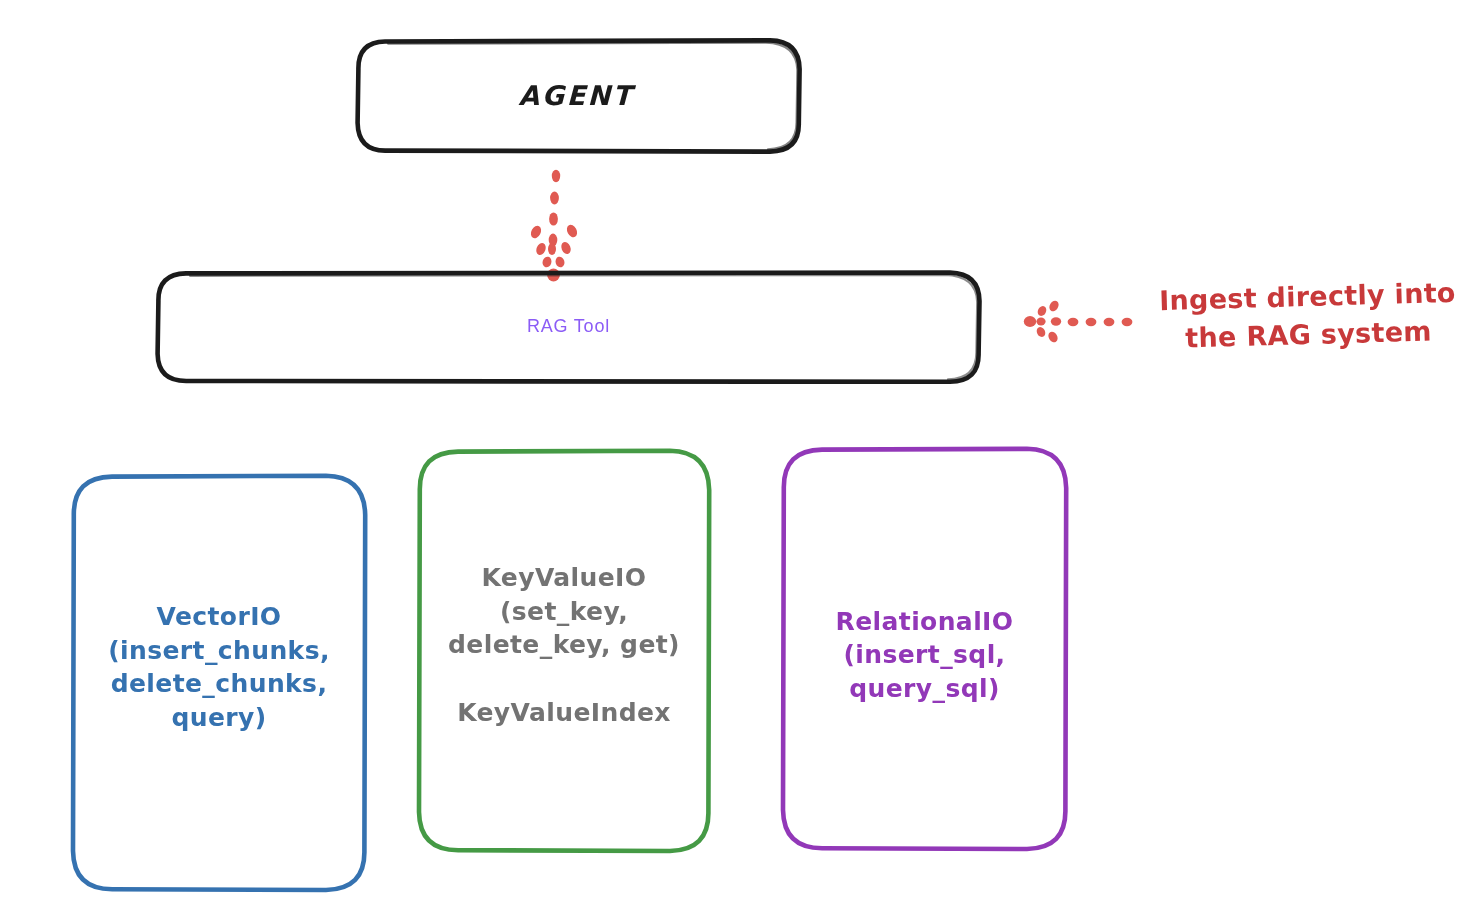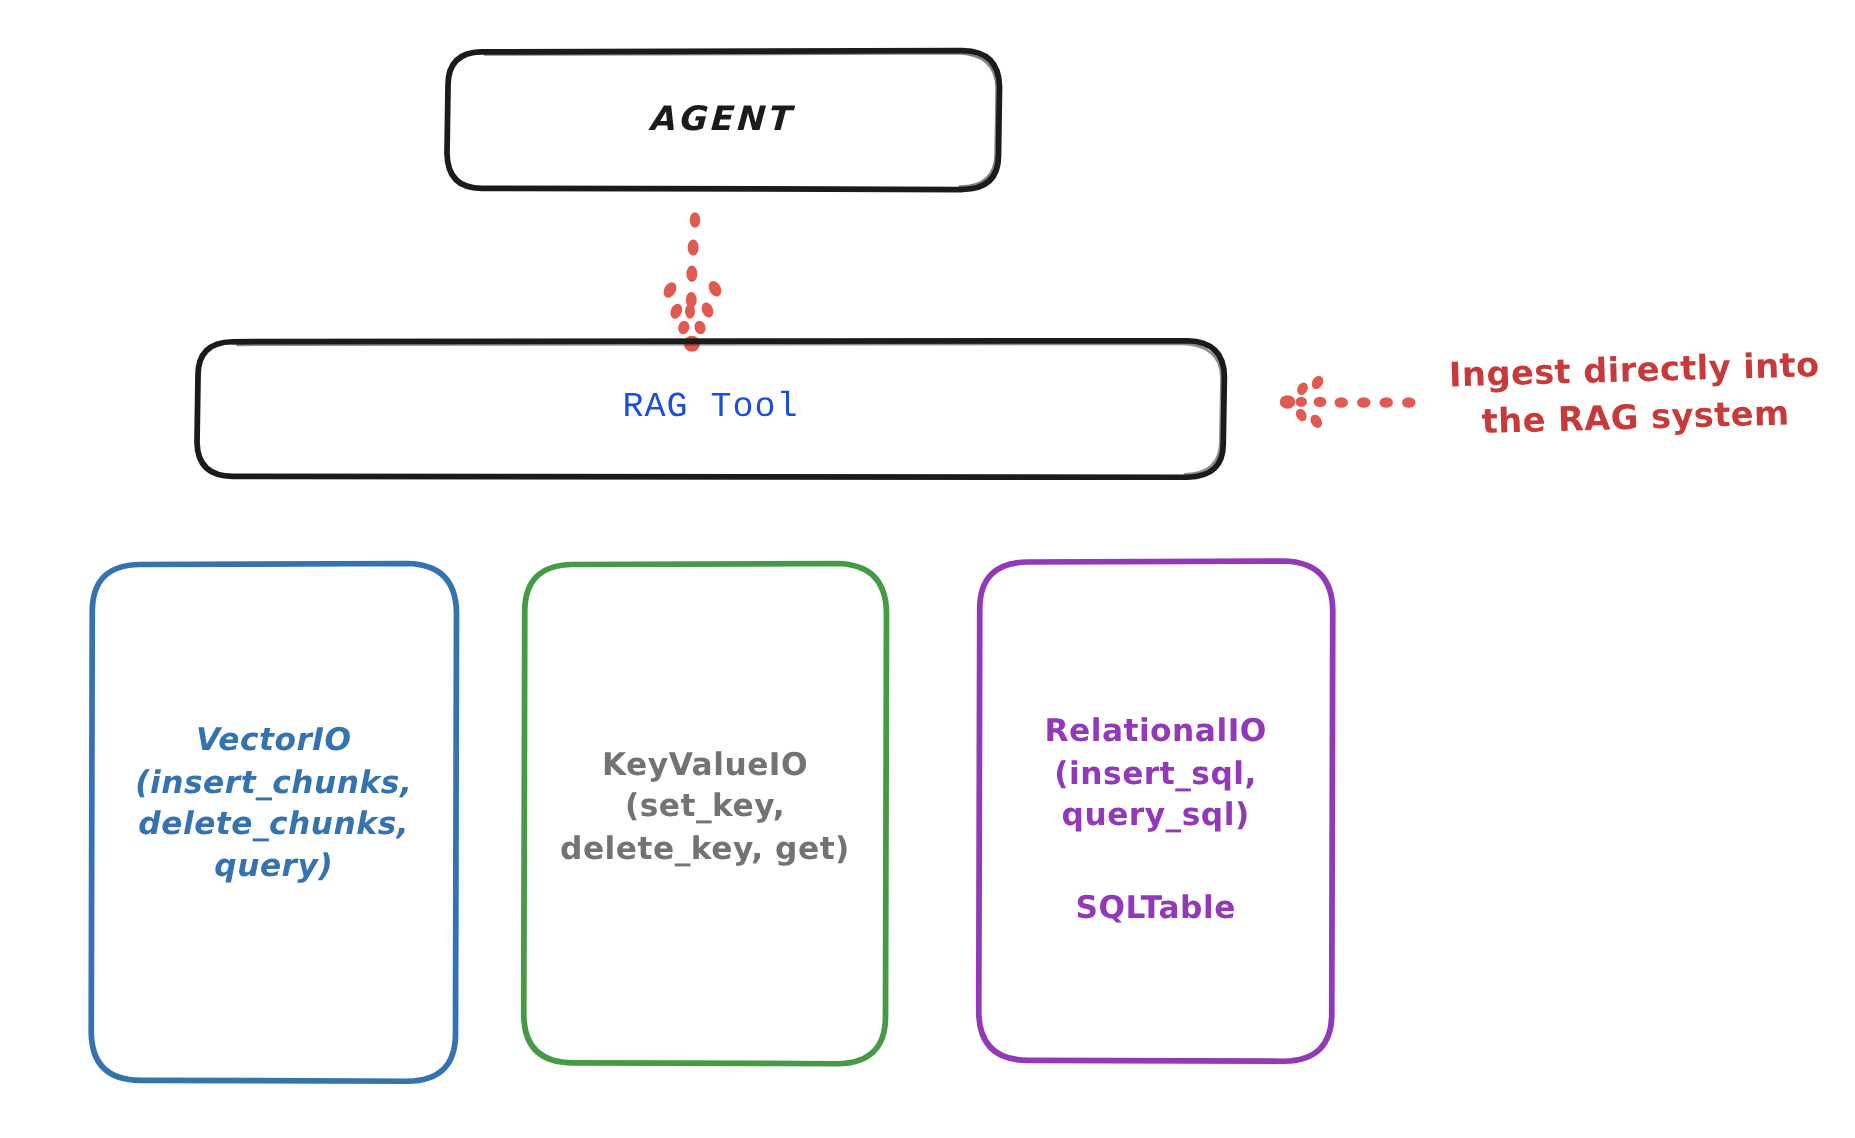--- a/index.html
+++ b/index.html
@@ -65,48 +65,47 @@
   }
 
   
   #rag-tool-node {
     left: 155px;
     top: 270px;
     width: 827px;
     height: 114px;
   }
   #rag-tool-node .node-text {
-    font-family: Liberation Mono, monospace;
-    font-size: 28px;
+    font-family: Liberation Sans, sans-serif;
+    font-size: 18px;
     font-weight: 500;
-    color: #1d4ed8;
+    color: #8b5cf6;
     letter-spacing: 0.8px;
   }
 
   
   .provider-card .node-text {
     font-family: "DejaVu Sans", sans-serif;
     font-size: 25px;
     font-weight: 600;
     line-height: 1.34;
   }
   .provider-card .card-api {
     display: block;
   }
   .provider-card .card-index {
     display: block;
     margin-top: 34px;
   }
 
   #vector-card {
     left: 70px;
-    top: 448px;
+    top: 473px;
     width: 298px;
     height: 420px;
-    font-style: italic;
   }
   #vector-card .node-text { color: #3572b0; }
   #vector-card .card-body {
     position: relative;
     z-index: 2;
     transform: translateY(-16px);
   }
 
   #keyvalue-card {
     left: 416px;
@@ -232,32 +231,32 @@
 
   <div class="node provider-card" id="keyvalue-card">
     <svg class="node-svg" viewBox="0 0 296 406" preserveAspectRatio="none" xmlns="http://www.w3.org/2000/svg">
       <path d="M 42 3.6 L 254 2.8 Q 292.5 3.6 293.2 42 L 292.4 364 Q 293 402.4 254 403
                L 43 402.2 Q 3.6 402.6 3 364 L 3.8 42 Q 3.4 4 42 3.6 Z" fill="none" stroke="#459a45" stroke-width="4.6" stroke-linecap="round" stroke-linejoin="round"></path>
     </svg>
     <div class="card-body">
       <span class="node-text card-api">KeyValueIO
 (set_key,
 delete_key, get)</span>
+      <span class="node-text card-index">KeyValueIndex</span>
     </div>
   </div>
 
   <div class="node provider-card" id="relational-card">
     <svg class="node-svg" viewBox="0 0 289 406" preserveAspectRatio="none" xmlns="http://www.w3.org/2000/svg">
       <path d="M 42 3.6 L 247 2.8 Q 285.5 3.6 286.2 42 L 285.4 364 Q 286 402.4 247 403
                L 43 402.2 Q 3.6 402.6 3 364 L 3.8 42 Q 3.4 4 42 3.6 Z" fill="none" stroke="#9238b8" stroke-width="4.6" stroke-linecap="round" stroke-linejoin="round"></path>
     </svg>
     <div class="card-body">
       <span class="node-text card-api">RelationalIO
 (insert_sql,
 query_sql)</span>
-      <span class="node-text card-index">SQLTable</span>
     </div>
   </div>
 
   <div id="ingest-annotation">Ingest directly into
 the RAG system</div>
 
 </div>
 
 </body></html>

